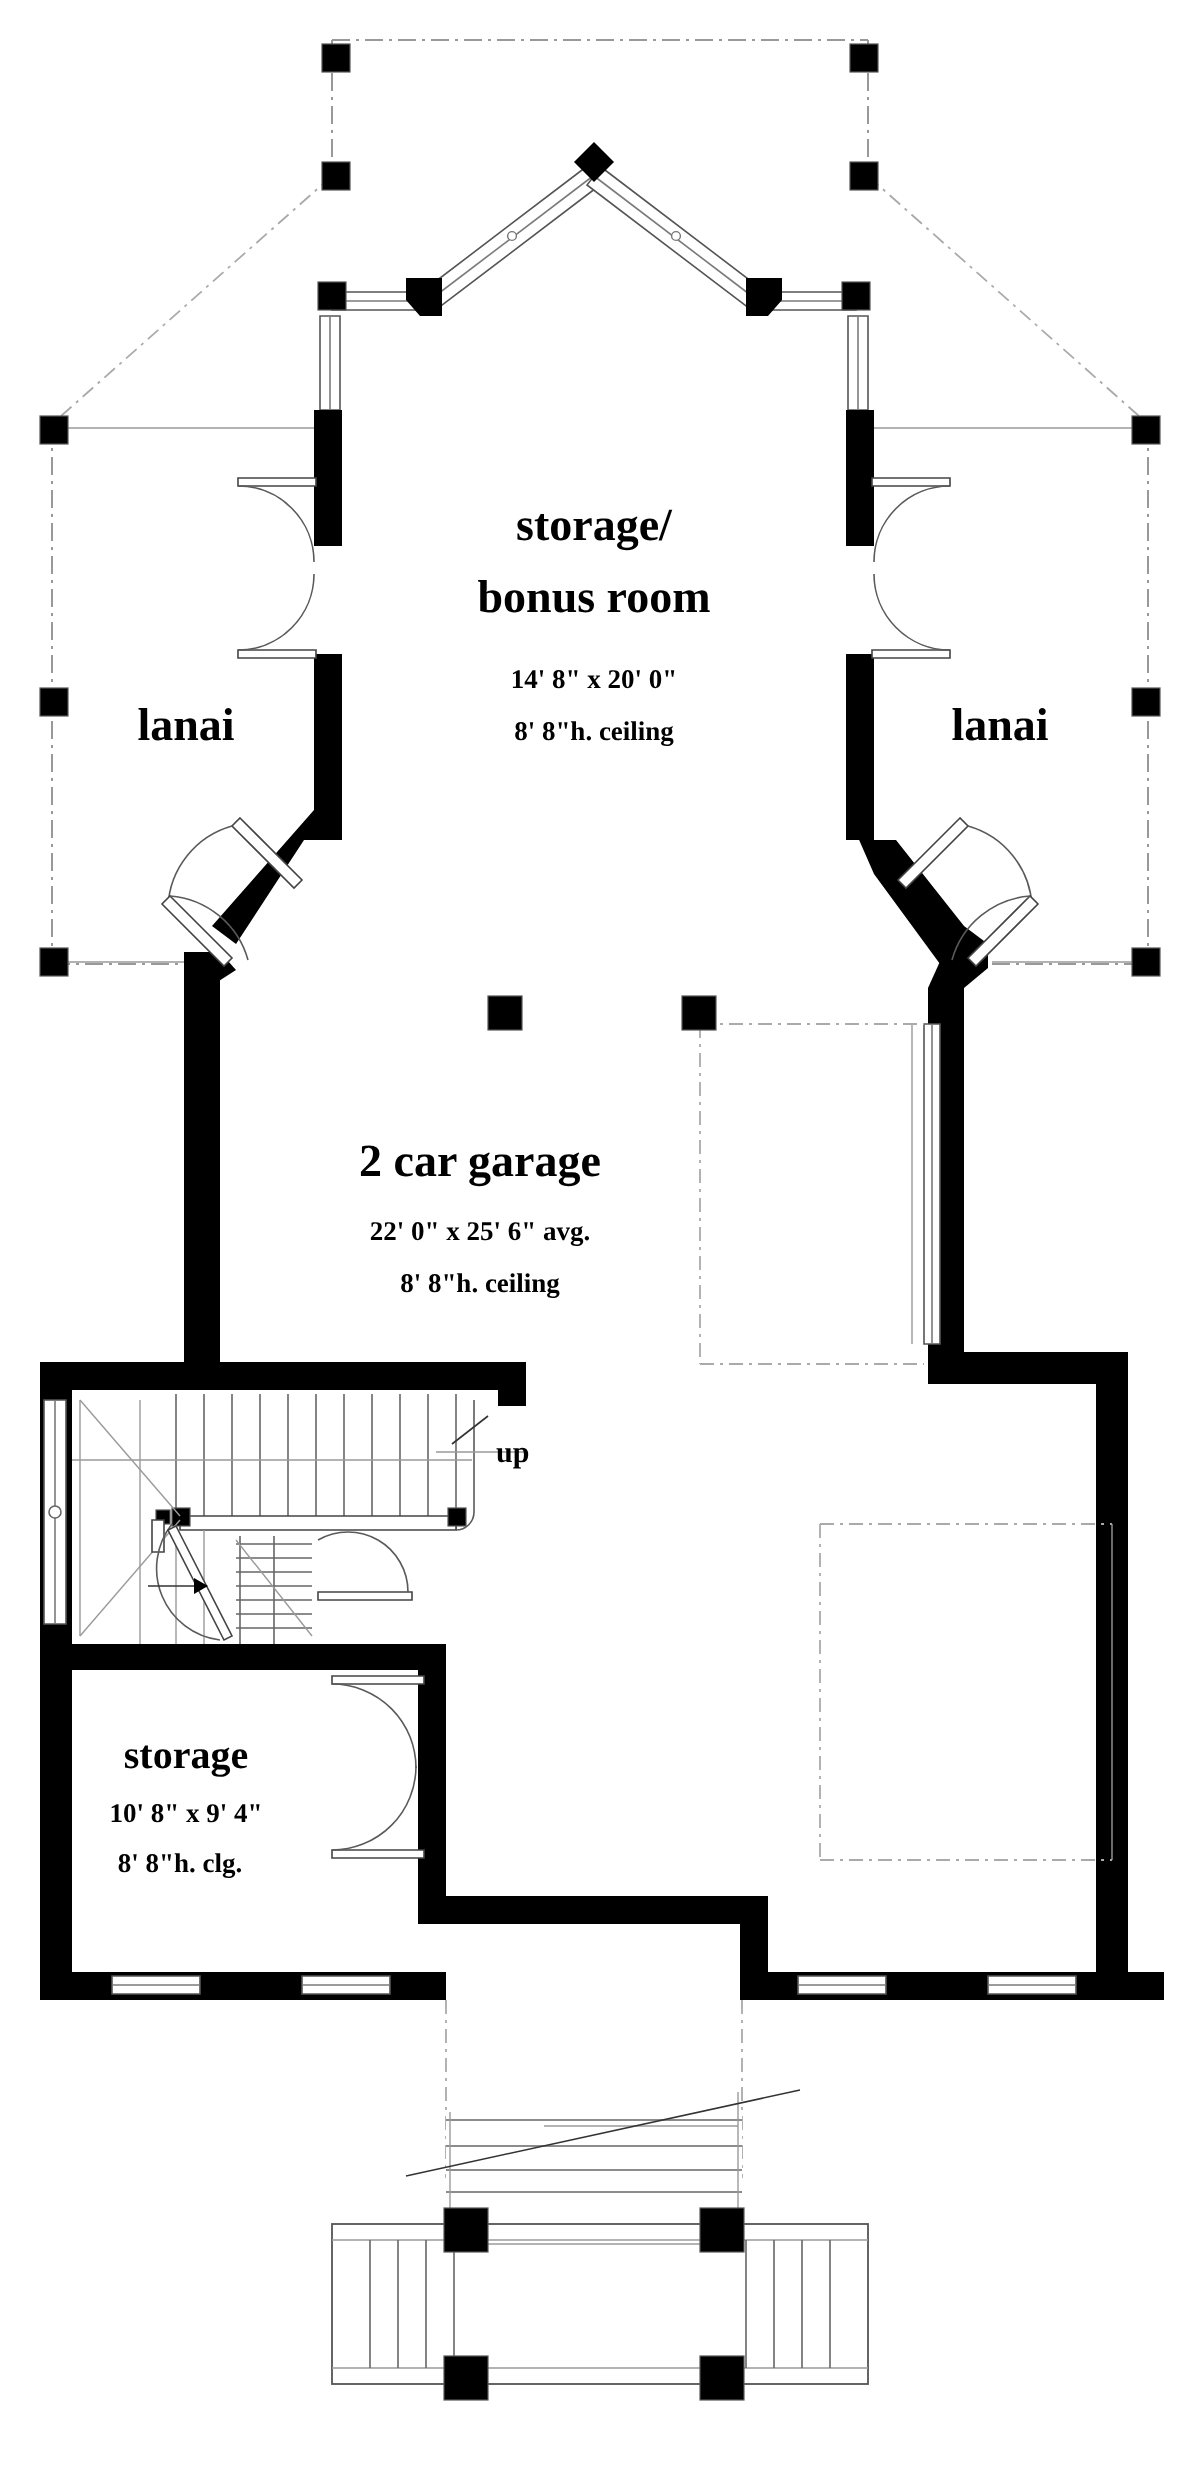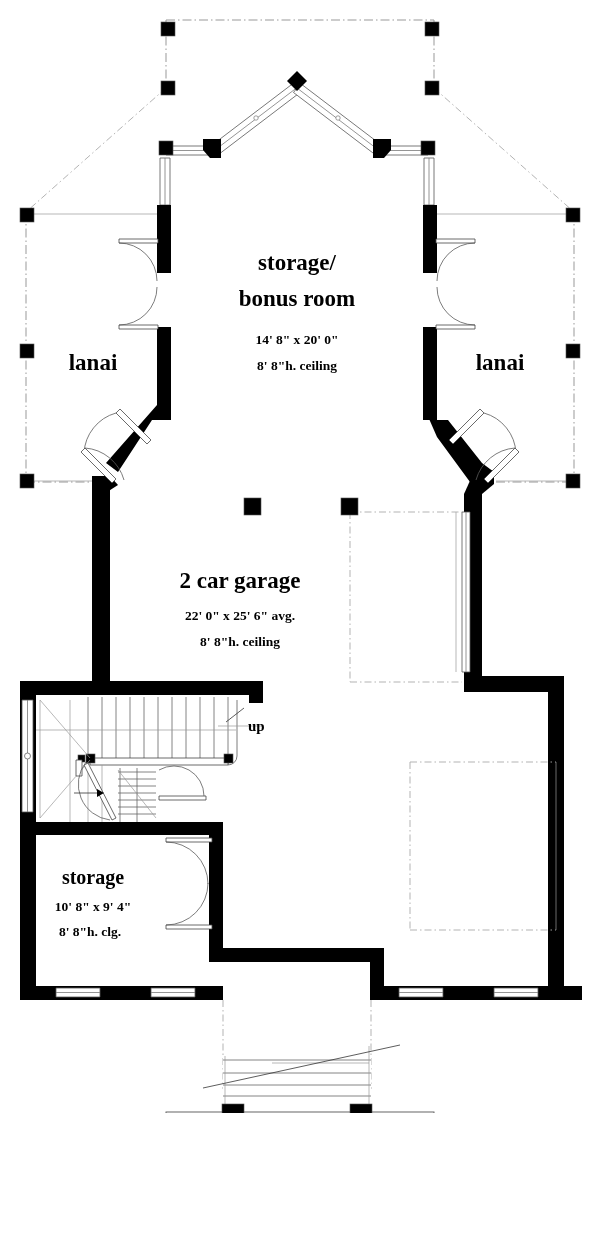--- a/index.html
+++ b/index.html
@@ -6,21 +6,21 @@
     margin: 0;
     padding: 0;
     background: #ffffff;
   }
   body {
     font-family: "Liberation Serif", serif;
   }
   #plan-wrap {
     position: relative;
     width: 600px;
-    height: 1113px;
+    height: 1239px;
     background: #ffffff;
     overflow: hidden;
   }
   svg.plan {
     display: block;
     width: 600px;
     height: 1239px;
   }
   
   .wall        { fill: #000000; stroke: none; }

